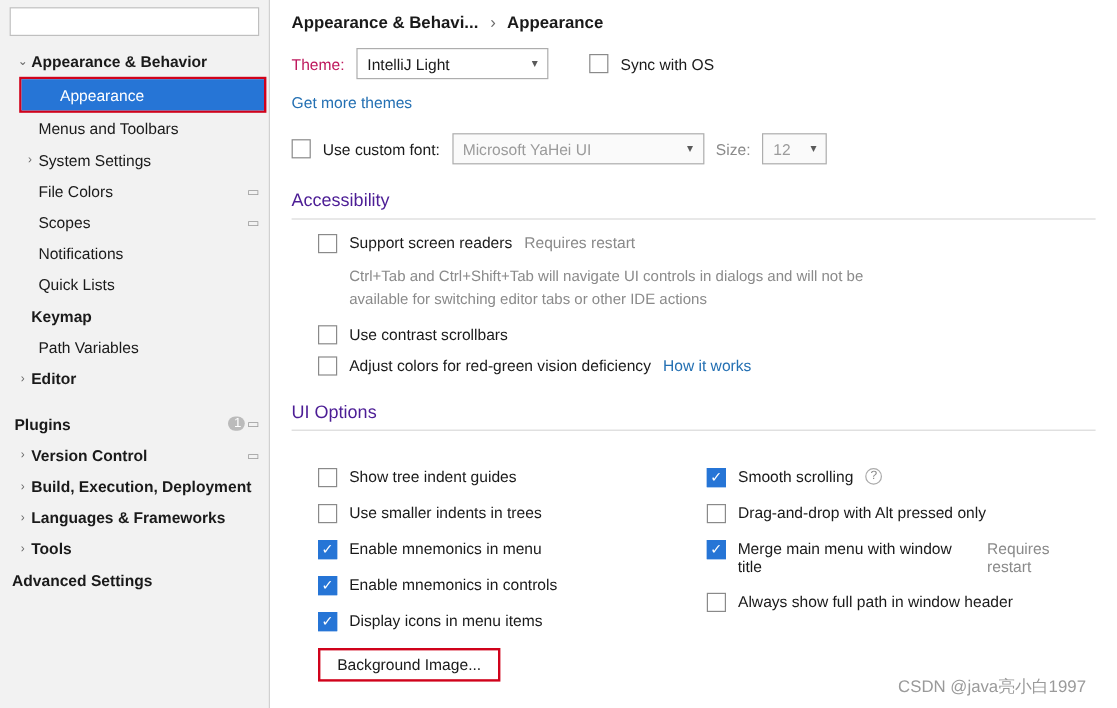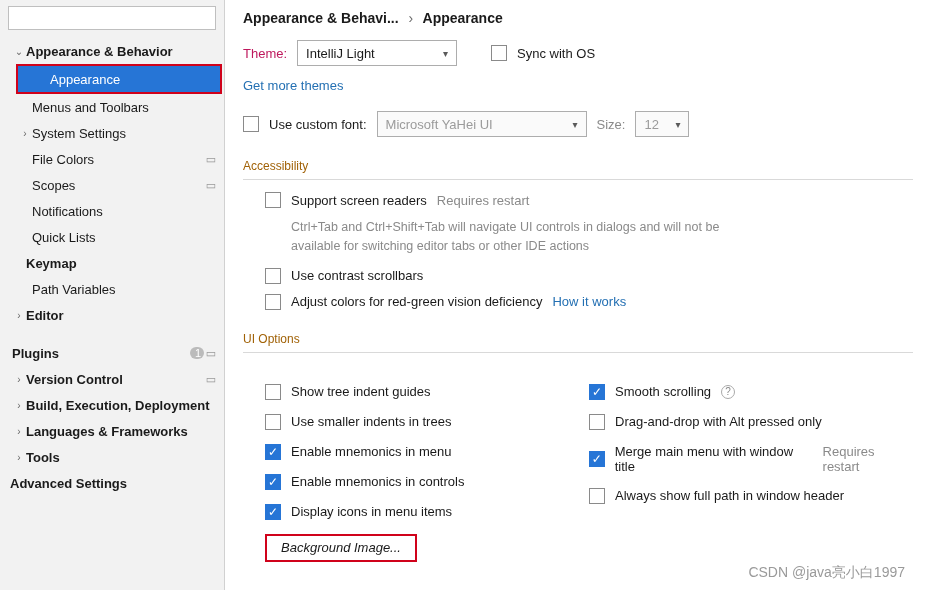--- a/index.html
+++ b/index.html
@@ -100,42 +100,42 @@
   background:#fff;
   display:inline-flex;
   align-items:center;
   justify-content:center;
   font-size:12px;
   color:#fff;
 }
 .check.checked { background:#2675d6; border-color:#2675d6; }
 .link { color:#2470b3; cursor:pointer; }
 .section-title {
-  color:#a16207;
+  color:#4c1d95;
   margin: 22px 0 6px 0;
-  font-size:12px;
+  font-size:15px;
 }
 .section-hr { border:none; border-top:1px solid #d9d9d9; margin-bottom:12px; }
 .indent { padding-left: 22px; }
-.opt-row { display:flex; align-items:center; gap:10px; margin-bottom:10px; }
+.opt-row { display:flex; gap:10px; margin-bottom:10px; }
 .muted { color:#8a8a8a; }
 .hint { color:#8a8a8a; font-size:12.5px; line-height:1.5; margin: 2px 0 12px 26px; }
 .two-col { display:flex; }
 .col { flex:1;margin-top:19px; }
 .col .opt-row { margin-bottom:14px; }
 .btn {
   border:1px solid #adadad;
   background:#fff;
   height:28px;
   padding:0 14px;
   display:inline-flex;
   align-items:center;
   cursor:pointer;
 }
-.btn.redbox { border:2px solid #d0021b;font-style:italic; }
+.btn.redbox { border:2px solid #d0021b; }
 .help-icon {
   width:14px; height:14px; border:1px solid #aaa; border-radius:50%;
   display:inline-flex; align-items:center; justify-content:center;
   font-size:10px; color:#888;
 }
 .watermark {
   position:absolute;
   right:26px; bottom:8px;
   color:#9a9a9a;
   font-size:14px;

